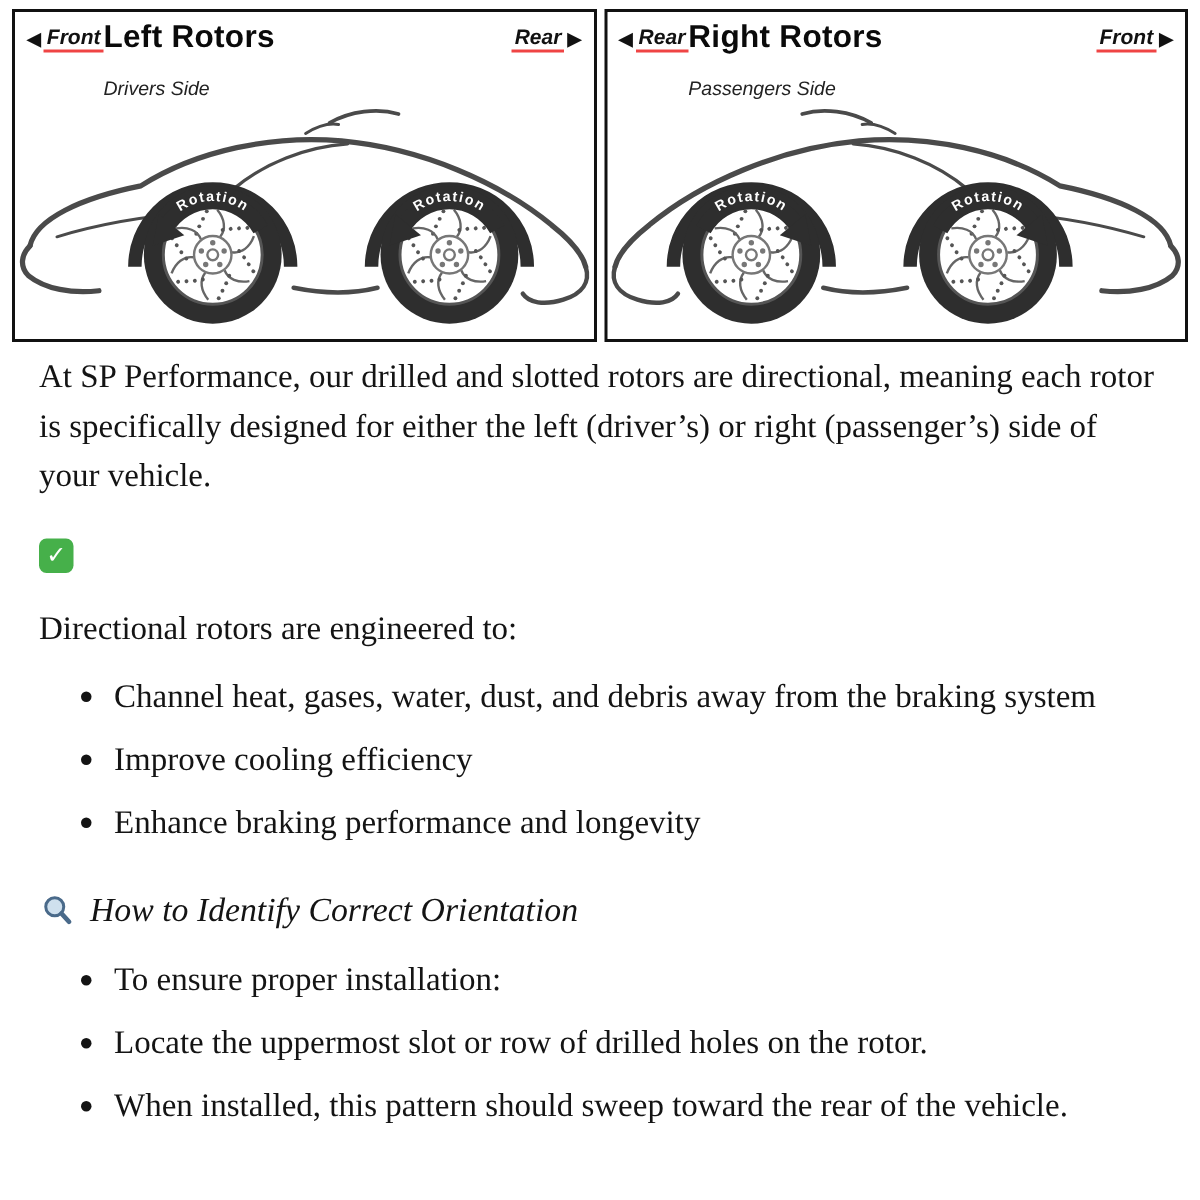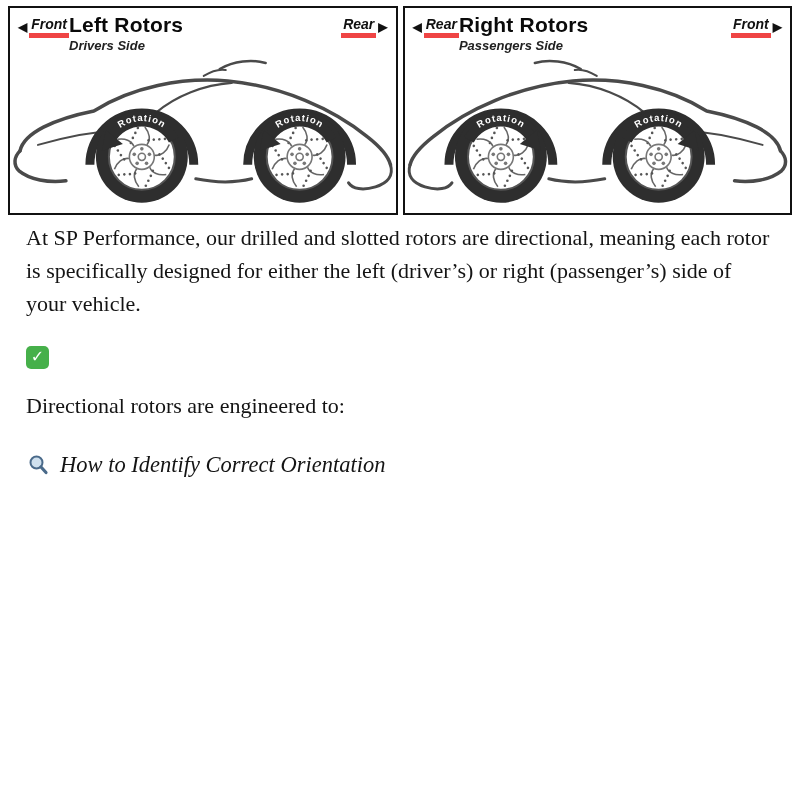--- a/index.html
+++ b/index.html
@@ -11,25 +11,25 @@
   }
 
   
   .diagram { display:grid; grid-template-columns:1fr 1fr; gap:5px; margin:6px 8px 4px; }
   .panel { border:2px solid #111; background:#fff; overflow:hidden; }
   .panel-header {
     display:grid; grid-template-columns:auto 1fr auto; align-items:start;
     padding:5px 8px 0; font-family:"Liberation Sans", sans-serif;
   }
   .dir-label { display:flex; align-items:center; gap:2px; font-weight:bold; font-style:italic; font-size:14px; padding-top:3px; color:#111; }
-  .dir-text { border-bottom:5px solid #ef4444; padding:0 2px 1px; }
+  .dir-text { border-bottom:2px solid #ef4444; padding:0 2px 1px; }
   .arr { font-size:12px; font-style:normal; line-height:1; }
   .panel-titles { }
   .panel-title { font-weight:bold; font-size:21px; letter-spacing:.2px; color:#0a0a0a; }
-  .panel-subtitle { font-weight:bold; font-style:italic; font-size:13px; margin-top:1px; color:#222; }
+  .panel-subtitle { font-weight:normal; font-style:italic; font-size:13px; margin-top:14px; color:#222; }
   .car-svg { display:block; width:100%; height:auto; }
   .rot-text { font-family:"Liberation Sans", sans-serif; font-weight:bold; font-size:9.5px; fill:#fff; letter-spacing:1px; }
 
   
   .content { padding:2px 26px 0; font-size:22px; line-height:1.5; }
   .intro { margin:0 0 6px; }
   .lead { margin:20px 0 0; }
   .sec-title { font-size:22.5px; margin:26px 0 0; display:flex; align-items:center; gap:11px; font-weight:bold; }
   .sec-title.plain { font-weight:normal;font-style:italic; }
   .check-icon {
@@ -160,25 +160,35 @@
 <div class="content">
 
   <p class="intro">At SP Performance, our drilled and slotted rotors are directional, meaning each rotor is specifically designed for either the left (driver’s) or right (passenger’s) side of your vehicle.</p>
 
   <h2 class="sec-title">
     <span class="check-icon">✓</span>
   </h2>
 
   <p class="lead">Directional rotors are engineered to:</p>
 
+  <ul>
+    <li>Channel heat, gases, water, dust, and debris away from the braking system</li>
+    <li>Improve cooling efficiency</li>
+    <li>Enhance braking performance and longevity</li>
+  </ul>
 
   <h2 class="sec-title plain">
     <span class="mag-icon">
       <svg width="22" height="22" viewBox="0 0 22 22">
         <circle cx="9.5" cy="8.5" r="6" fill="#cfe0ee" stroke="#4a6a8a" stroke-width="2"></circle>
         <line x1="14" y1="13" x2="19" y2="18.5" stroke="#4a6a8a" stroke-width="3.2" stroke-linecap="round"></line>
       </svg>
     </span>
     <span>How to Identify Correct Orientation</span>
   </h2>
 
+  <ul>
+    <li>To ensure proper installation:</li>
+    <li>Locate the uppermost slot or row of drilled holes on the rotor.</li>
+    <li>When installed, this pattern should sweep toward the rear of the vehicle.</li>
+  </ul>
 
 </div>
 
 </body></html>

